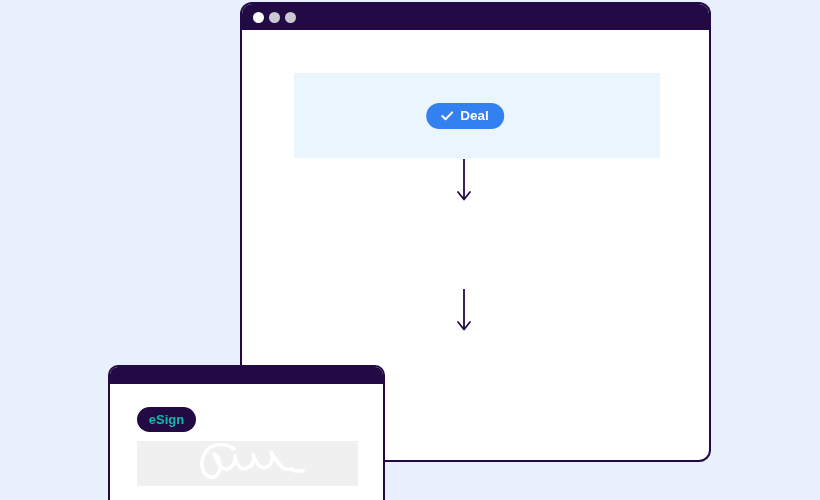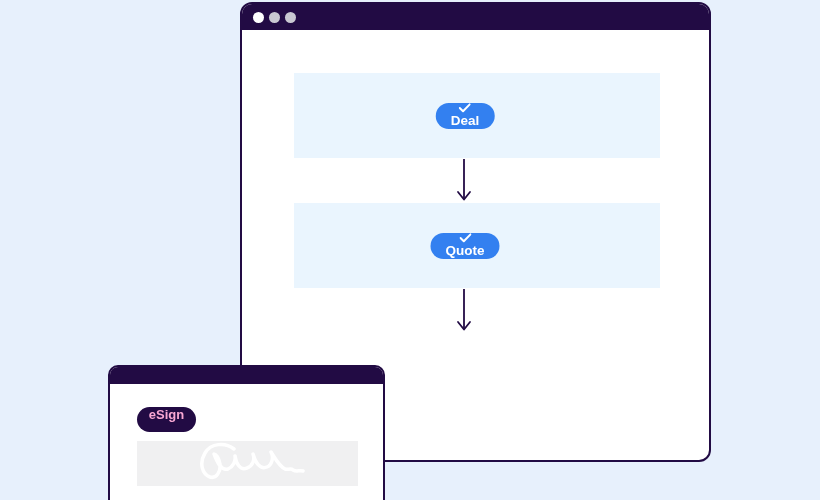--- a/index.html
+++ b/index.html
@@ -54,31 +54,31 @@
   .panel-1 { top: 69px; }
   .panel-2 { top: 199px; }
   .panel-3 { top: 329px; }
 
   .stage-pill {
     position: absolute;
     left: 171px; top: 50%;
     transform: translate(-50%, -50%);
     display: inline-flex;
     align-items: center;
+    gap: 7px;
     height: 26px;
     padding: 0 15px;
     border-radius: 999px;
     background: #3380f0;
     color: #ffffff;
     font-size: 13.5px;
     font-weight: bold;
     border: none;
     cursor: pointer;
     white-space: nowrap;
-    flex-direction: column;
   }
   .check-icon { display: inline-flex; }
 
   .flow-arrow {
     position: absolute;
     left: 222px;
     transform: translateX(-50%);
     width: 18px; height: 45px;
   }
   .arrow-1 { top: 154px; }
@@ -100,25 +100,25 @@
     left: 0; top: 0; right: 0;
     height: 17px;
     background: #220b44;
   }
   .esign-badge {
     position: absolute;
     left: 27px; top: 40px;
     width: 59px; height: 25px;
     border-radius: 999px;
     background: #220b44;
-    color: #f9a8d4;
+    color: #14b8a6;
     font-size: 13px;
     font-weight: bold;
     display: flex;
-    align-items: flex-start;
+    align-items: center;
     justify-content: center;
   }
   .signature-box {
     position: absolute;
     left: 27px; top: 74px;
     width: 221px; height: 45px;
     background: #f0f0f1;
     cursor: pointer;
   }
   .signature-box svg { display: block; }
@@ -144,30 +144,20 @@
         </span>
         <span>Deal</span>
       </button>
     </div>
 
     <svg class="flow-arrow arrow-1" viewBox="0 0 18 45">
       <line x1="9" y1="1" x2="9" y2="40" stroke="#220b44" stroke-width="1.8"></line>
       <path d="M3 34 L9 41.5 L15 34" fill="none" stroke="#220b44" stroke-width="1.8" stroke-linecap="round" stroke-linejoin="round"></path>
     </svg>
 
-    <div class="stage-panel panel-2">
-      <button class="stage-pill">
-        <span class="check-icon">
-          <svg width="12" height="10" viewBox="0 0 12 10">
-            <path d="M1 5 L4.3 8.3 L11 1.4" fill="none" stroke="#ffffff" stroke-width="2" stroke-linecap="round" stroke-linejoin="round"></path>
-          </svg>
-        </span>
-        <span>Quote</span>
-      </button>
-    </div>
 
     <svg class="flow-arrow arrow-2" viewBox="0 0 18 45">
       <line x1="9" y1="1" x2="9" y2="40" stroke="#220b44" stroke-width="1.8"></line>
       <path d="M3 34 L9 41.5 L15 34" fill="none" stroke="#220b44" stroke-width="1.8" stroke-linecap="round" stroke-linejoin="round"></path>
     </svg>
 
   </div>
 
   <div class="esign-window">
     <div class="esign-titlebar"></div>

